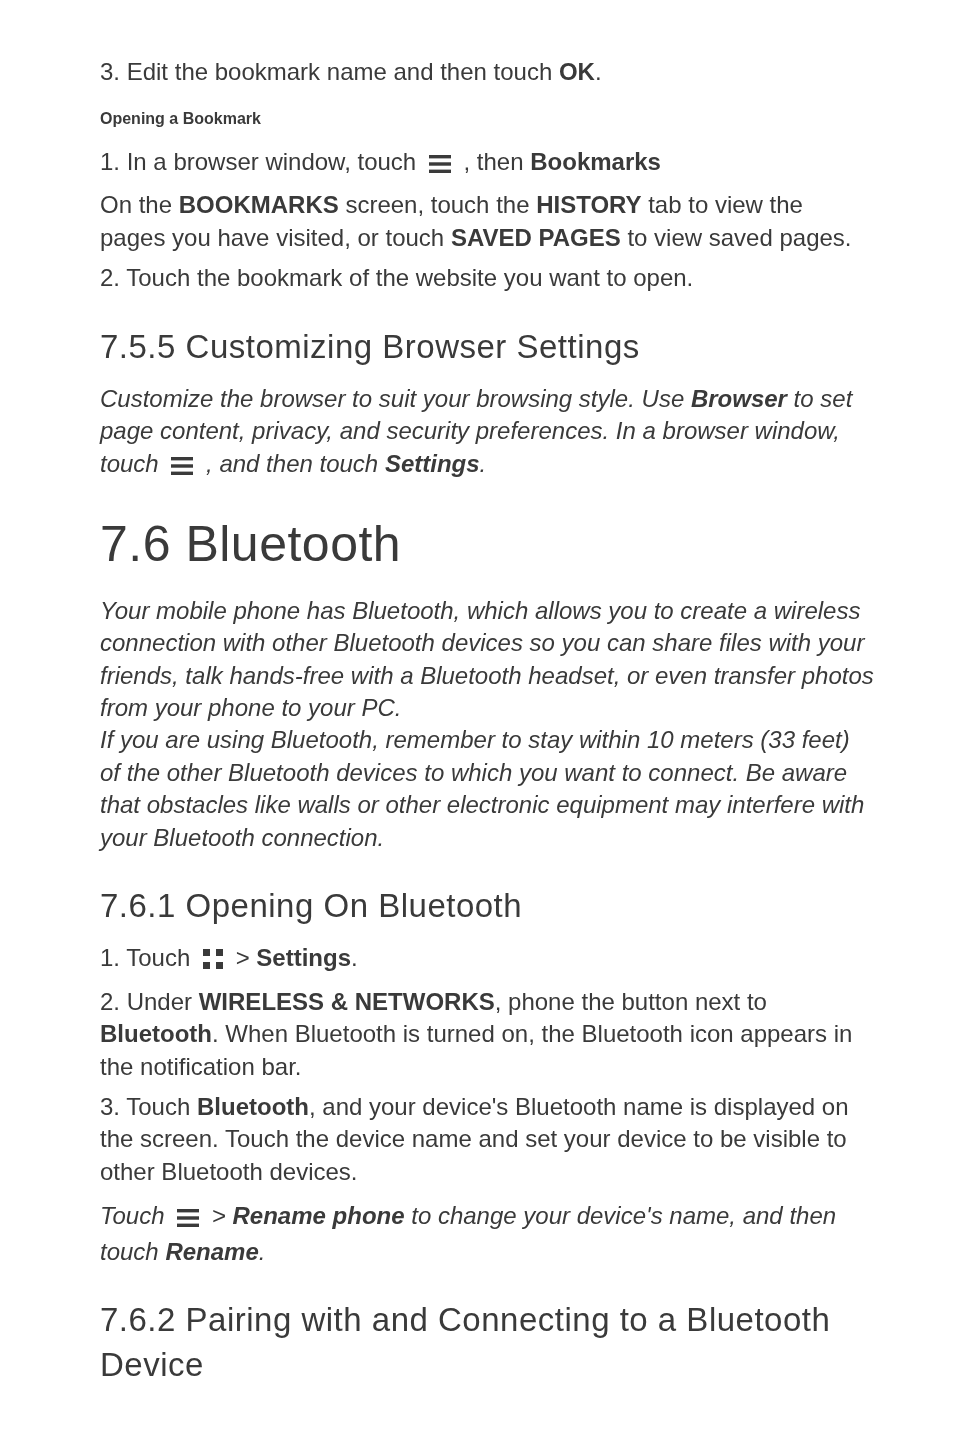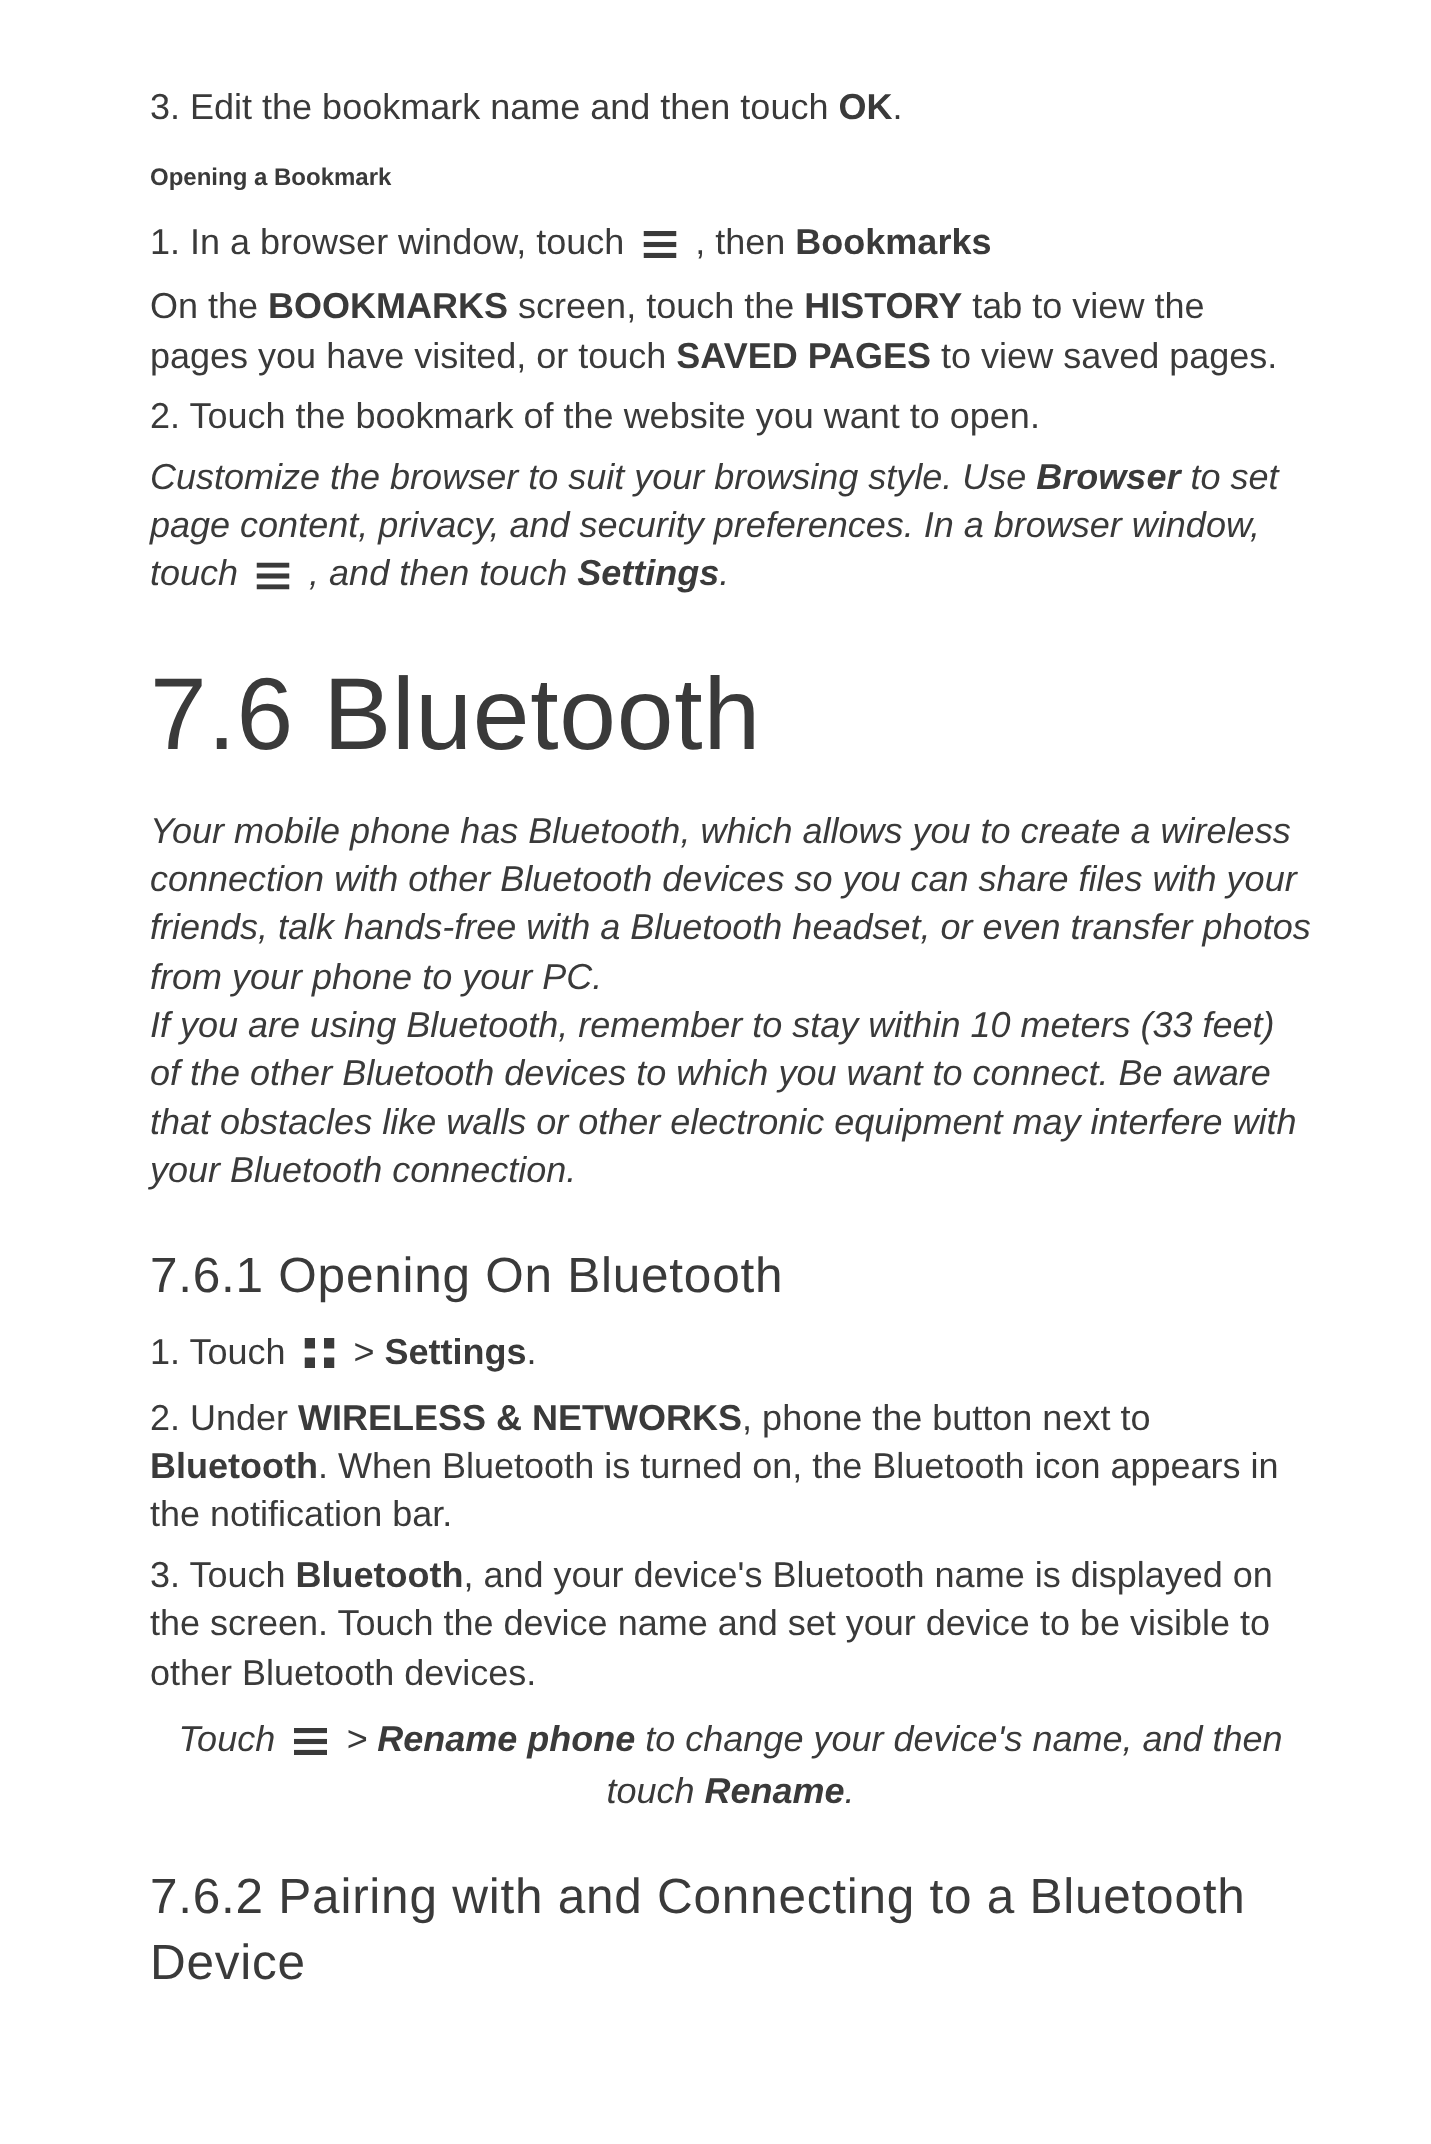--- a/index.html
+++ b/index.html
@@ -32,21 +32,21 @@
   }
   .h2 {
     font-weight: 300;
     font-size: 33px;
     margin: 30px 0 14px 0;
     letter-spacing: 0.5px;
     color: #3a3a3a;
   }
   .h1 {
     font-weight: 300;
-    font-size: 68px;
+    font-size: 50px;
     margin: 28px 0 16px 0;
     color: #3a3a3a;
     letter-spacing: 0.5px;
   }
   .para {
     margin: 8px 0;
     font-style: italic;
   }
   .icon-menu {
     display: inline-block;
@@ -82,20 +82,21 @@
     </span>
     <span> , then </span><b>Bookmarks</b>
   </div>
 
   <div class="indent-block">
     <span>On the </span><b>BOOKMARKS</b><span> screen, touch the </span><b>HISTORY</b><span> tab to view the pages you have visited, or touch </span><b>SAVED PAGES</b><span> to view saved pages.</span>
   </div>
 
   <div class="ol-item">2. Touch the bookmark of the website you want to open.</div>
 
+  <div class="h2">7.5.5  Customizing Browser Settings</div>
 
   <div class="para">
     <span>Customize the browser to suit your browsing style. Use </span><b>Browser</b><span> to set page content, privacy, and security preferences. In a browser window, touch </span>
     <span class="icon-menu">
       <svg width="22" height="18" viewBox="0 0 22 18">
           <rect x="0" y="0" width="22" height="3.4" fill="#3a3a3a"></rect>
           <rect x="0" y="7.3" width="22" height="3.4" fill="#3a3a3a"></rect>
           <rect x="0" y="14.6" width="22" height="3.4" fill="#3a3a3a"></rect>
         </svg>
     </span>
@@ -123,21 +124,21 @@
   </div>
 
   <div class="ol-item" style="padding-left:0;">
     <span>2. Under </span><b>WIRELESS &amp; NETWORKS</b><span>, phone the button next to </span><b>Bluetooth</b><span>. When Bluetooth is turned on, the Bluetooth icon appears in the notification bar.</span>
   </div>
 
   <div class="ol-item">
     <span>3. Touch </span><b>Bluetooth</b><span>, and your device's Bluetooth name is displayed on the screen. Touch the device name and set your device to be visible to other Bluetooth devices.</span>
   </div>
 
-  <div class="para" style="margin-top:12px;text-align:center;">
+  <div class="para" style="margin-top:12px;">
     <span>Touch </span>
     <span class="icon-menu">
       <svg width="22" height="18" viewBox="0 0 22 18">
           <rect x="0" y="0" width="22" height="3.4" fill="#3a3a3a"></rect>
           <rect x="0" y="7.3" width="22" height="3.4" fill="#3a3a3a"></rect>
           <rect x="0" y="14.6" width="22" height="3.4" fill="#3a3a3a"></rect>
         </svg>
     </span>
     <span>  &gt; </span><b>Rename phone</b><span> to change your device's name, and then touch </span><b>Rename</b><span>.</span>
   </div>

